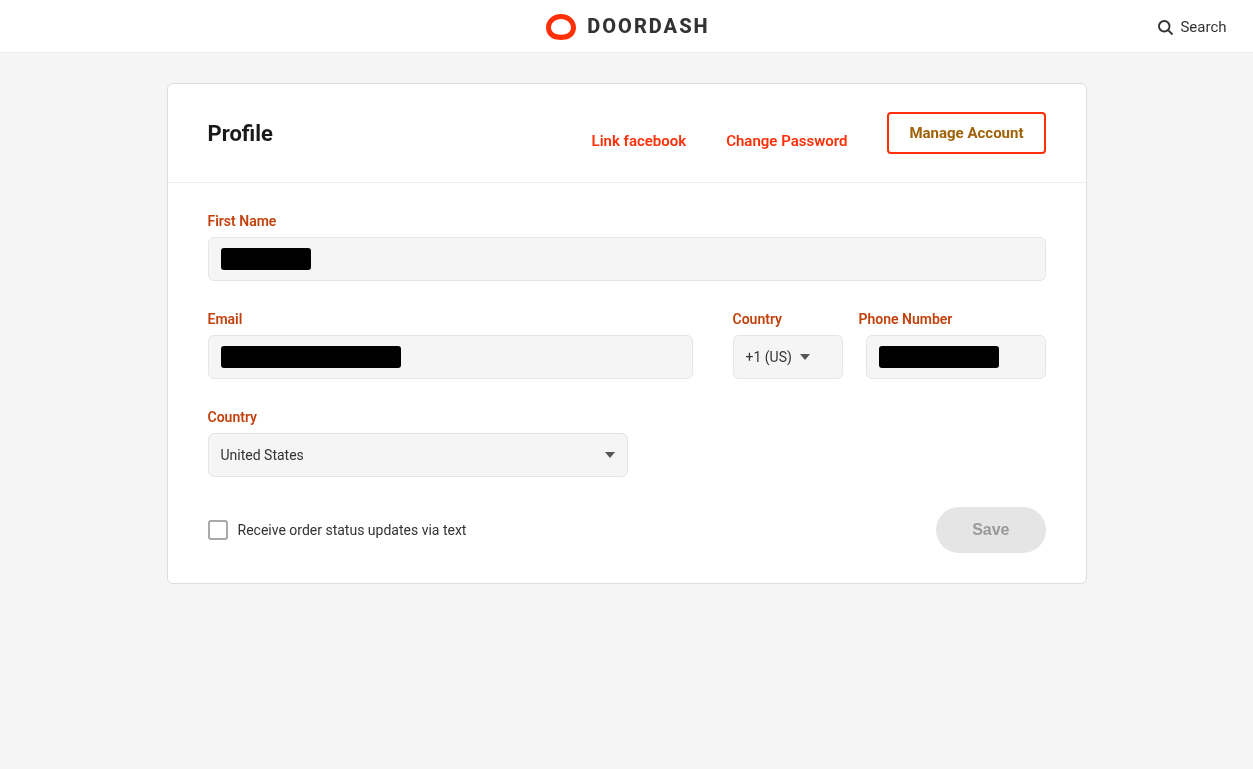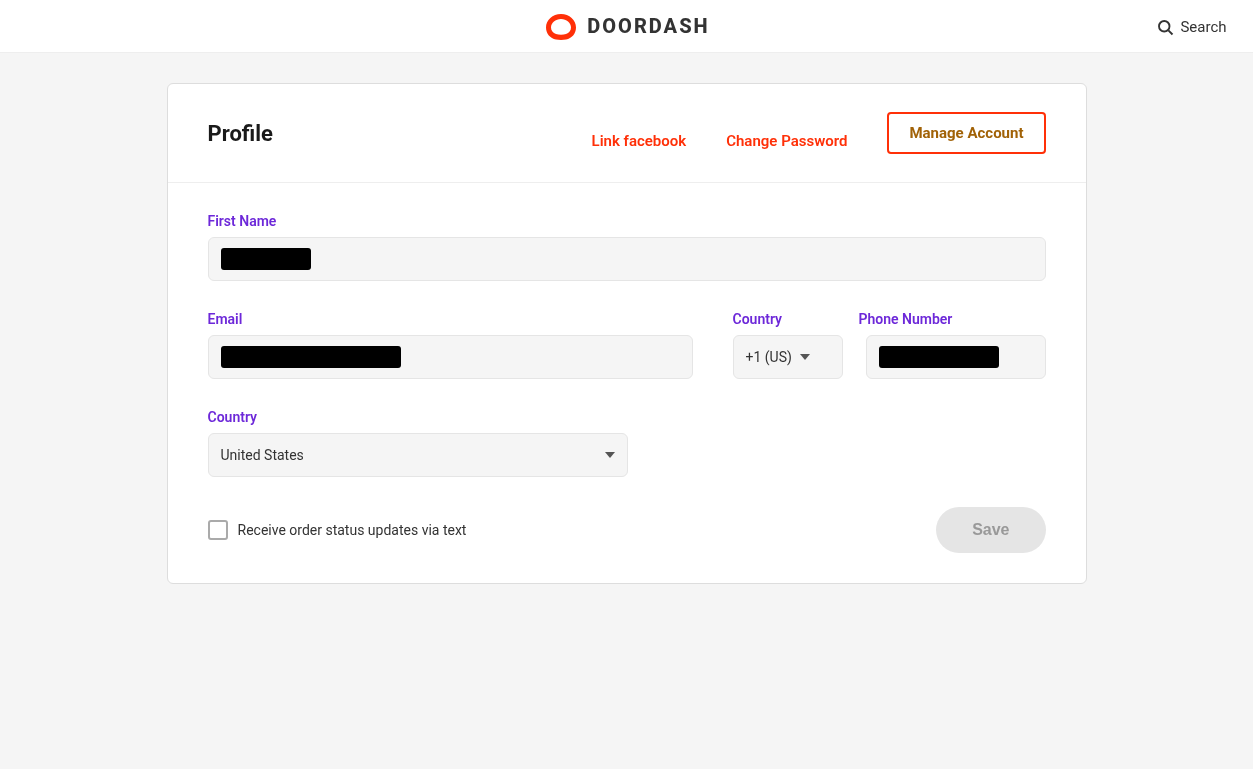--- a/index.html
+++ b/index.html
@@ -107,21 +107,21 @@
     .form-group {
       display: flex;
       flex-direction: column;
       gap: 8px;
     }
     .form-group.half { flex: 1; }
 
     .form-label {
       font-size: 14px;
       font-weight: 600;
-      color: #6d28d9;
+      color: #c2410c;
     }
 
     .redacted-block {
       background: #000;
       border-radius: 3px;
       height: 22px;
       display: inline-block;
     }
 
     .input-with-redacted {

